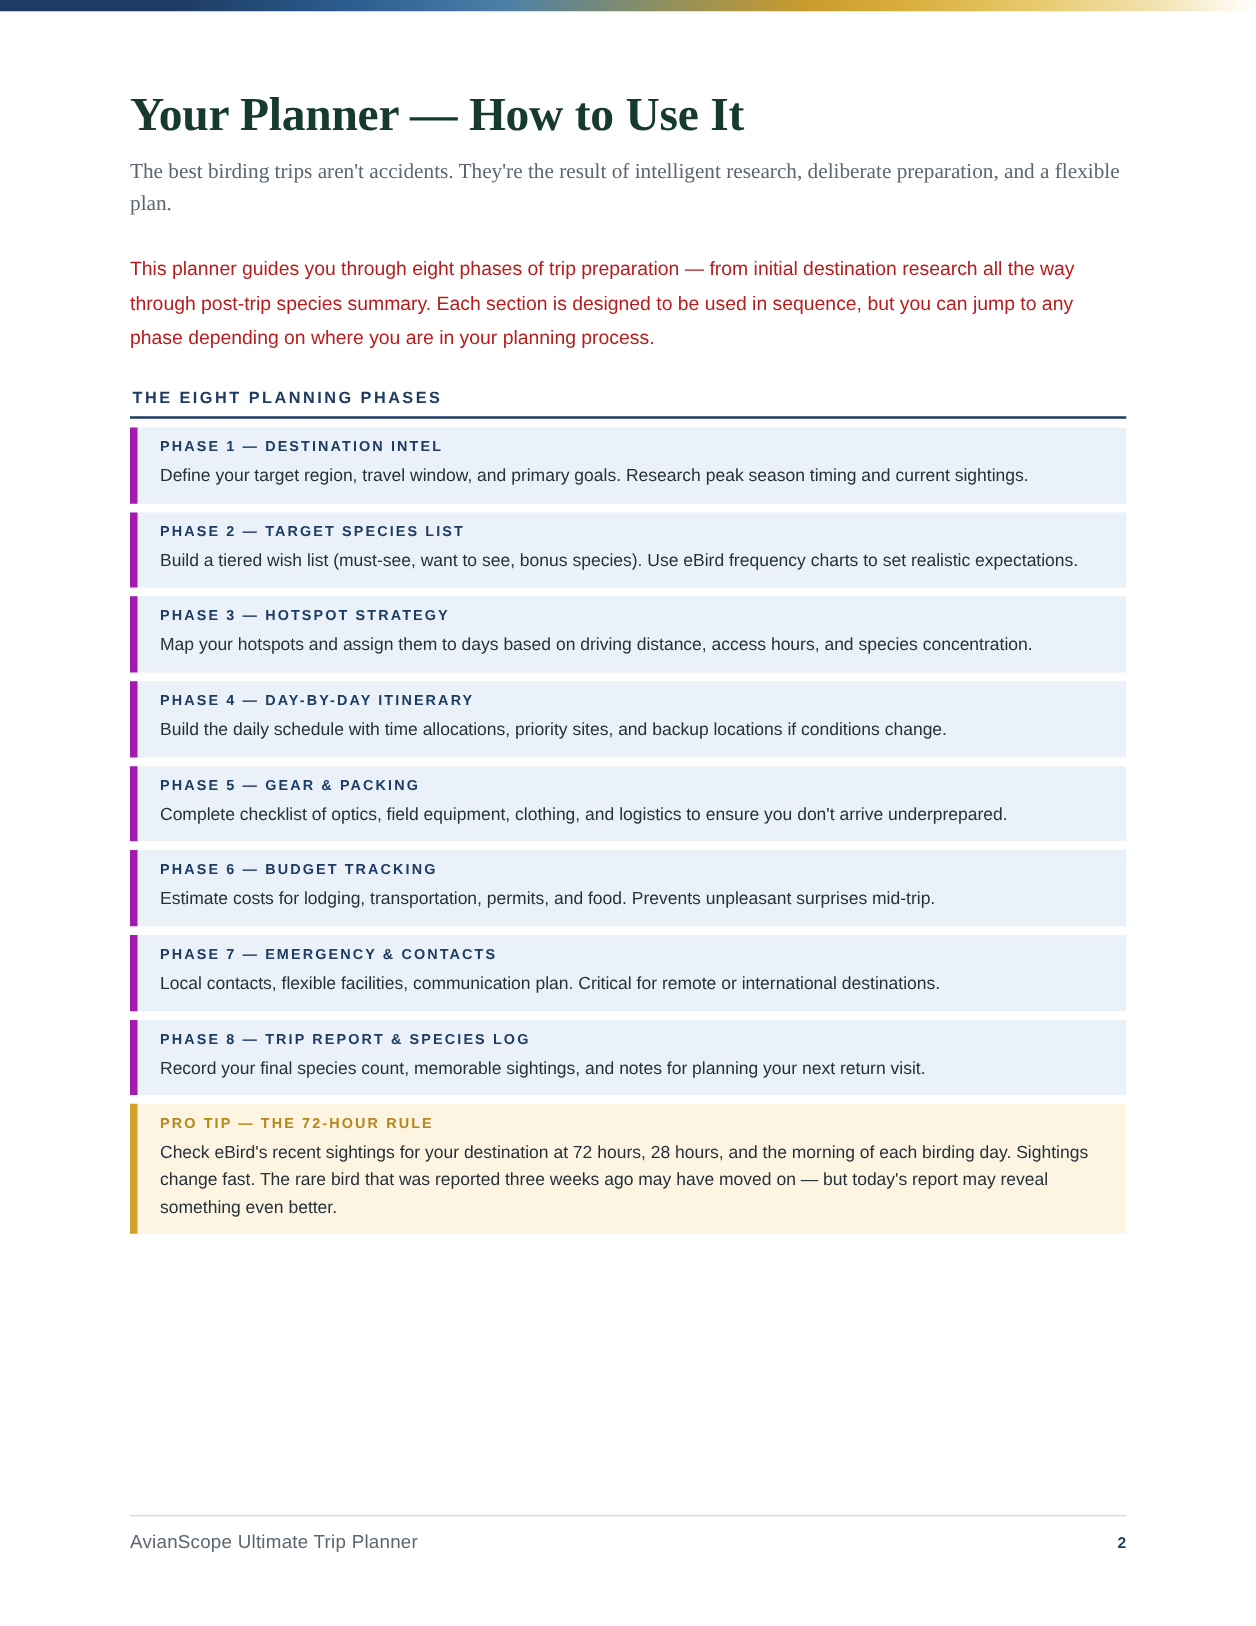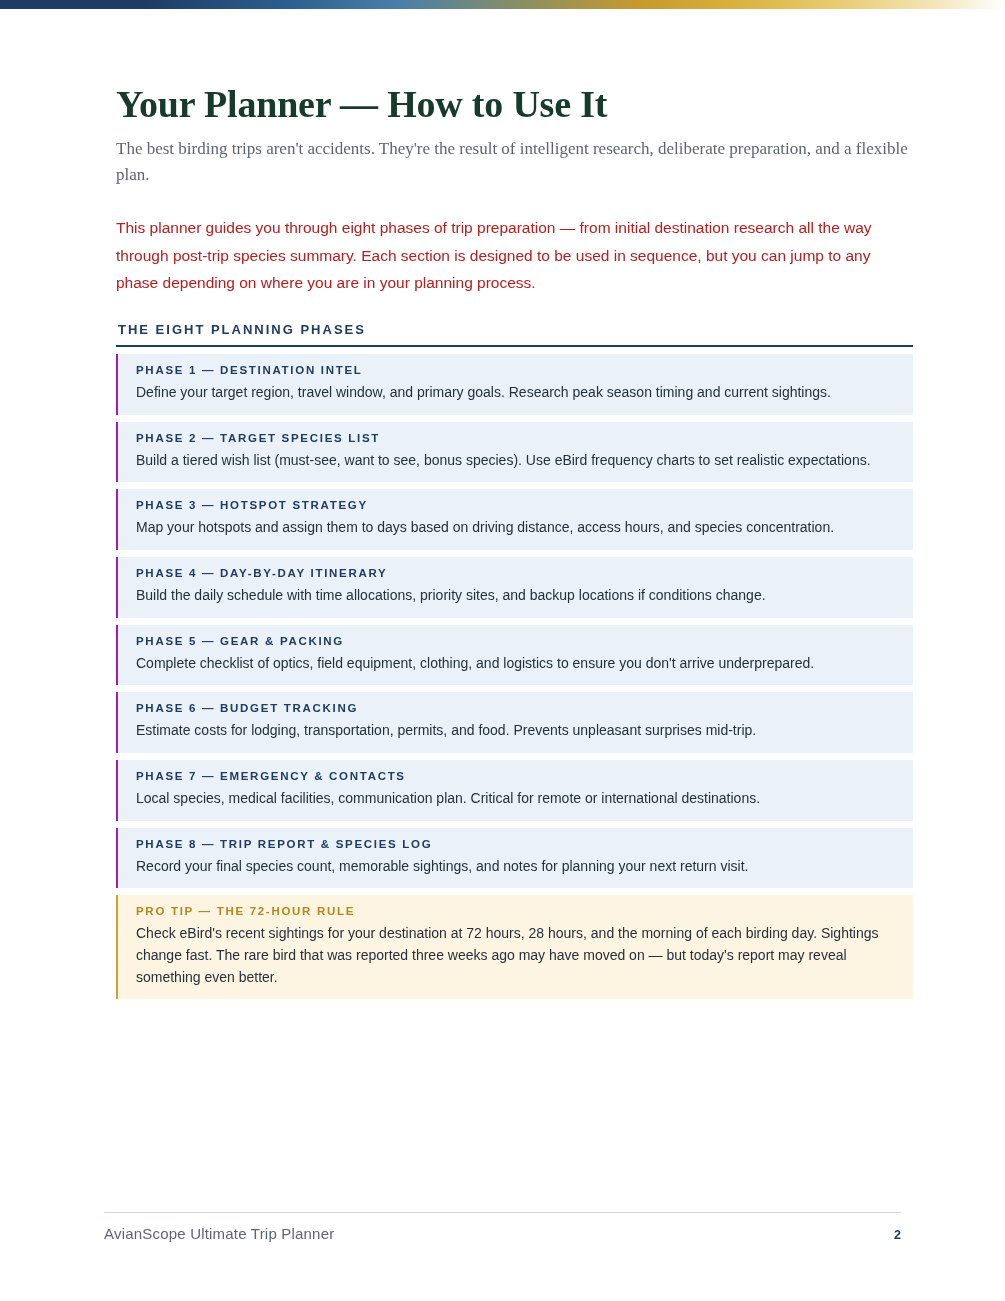--- a/index.html
+++ b/index.html
@@ -36,23 +36,22 @@
       #8a8f63 52%,
       #c99a2e 64%,
       #d8ae3c 72%,
       #e7c86a 82%,
       #f2e2b0 92%,
       #ffffff 100%);
   }
   .content {
     position: absolute;
     left: 104px;
-    top: 84px;
+    top: 72px;
     width: 881px;
-    margin-left: 12px;
   }
   h1.title {
     font-family: "Liberation Serif", serif;
     font-weight: bold;
     font-size: 38px;
     line-height: 1.1;
     color: #163a2b;
     margin: 0 0 10px 0;
     letter-spacing: -0.2px;
   }
@@ -82,21 +81,21 @@
   }
   .rule {
     height: 2px;
     background: #1d3b63;
     width: 797px;
     margin-bottom: 7px;
   }
   .phase {
     position: relative;
     background: #eaf1f8;
-    border-left: 2px solid #a21caf;
+    border-left: 6px solid #a21caf;
     padding: 10px 16px 11px 18px;
     margin-bottom: 7px;
     box-sizing: border-box;
     width: 797px;
   }
   .phase.tip {
     background: #fdf5e2;
     border-left-color: #d2a32c;
   }
   .phase-title {
@@ -186,21 +185,21 @@
       <div class="phase-body">Complete checklist of optics, field equipment, clothing, and logistics to ensure you don't arrive underprepared.</div>
     </div>
 
     <div class="phase">
       <div class="phase-title">PHASE 6 — BUDGET TRACKING</div>
       <div class="phase-body">Estimate costs for lodging, transportation, permits, and food. Prevents unpleasant surprises mid-trip.</div>
     </div>
 
     <div class="phase">
       <div class="phase-title">PHASE 7 — EMERGENCY &amp; CONTACTS</div>
-      <div class="phase-body">Local species, medical facilities, communication plan. Critical for remote or international destinations.</div>
+      <div class="phase-body">Local contacts, flexible facilities, communication plan. Critical for remote or international destinations.</div>
     </div>
 
     <div class="phase">
       <div class="phase-title">PHASE 8 — TRIP REPORT &amp; SPECIES LOG</div>
       <div class="phase-body">Record your final species count, memorable sightings, and notes for planning your next return visit.</div>
     </div>
 
     <div class="phase tip">
       <div class="phase-title">PRO TIP — THE 72-HOUR RULE</div>
       <div class="phase-body">Check eBird's recent sightings for your destination at 72 hours, 28 hours, and the morning of each birding day. Sightings change fast. The rare bird that was reported three weeks ago may have moved on — but today's report may reveal something even better.</div>

